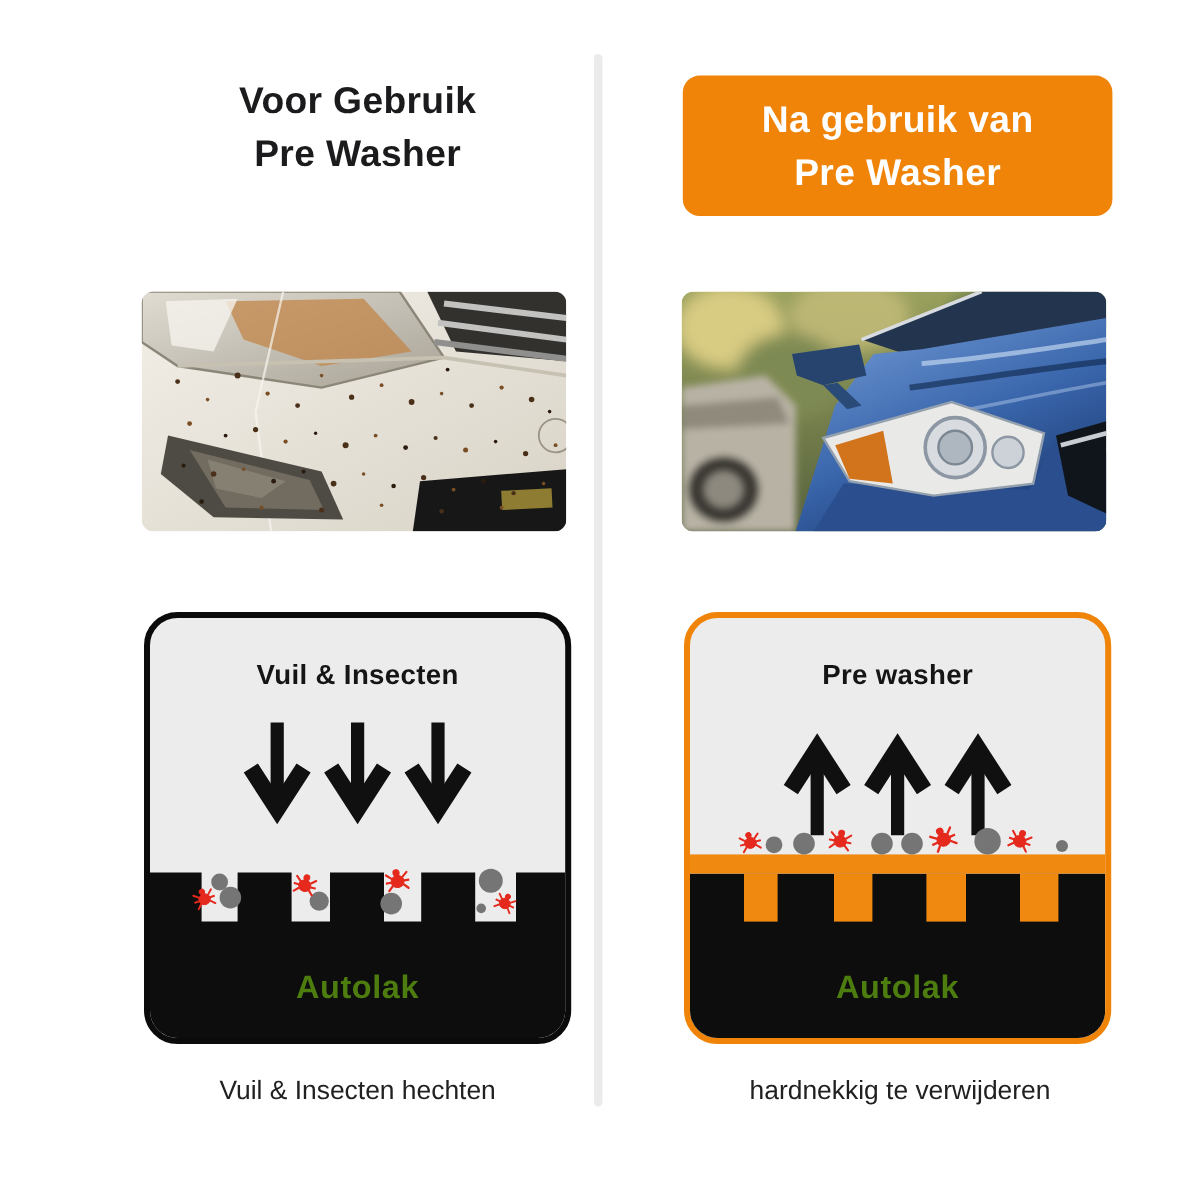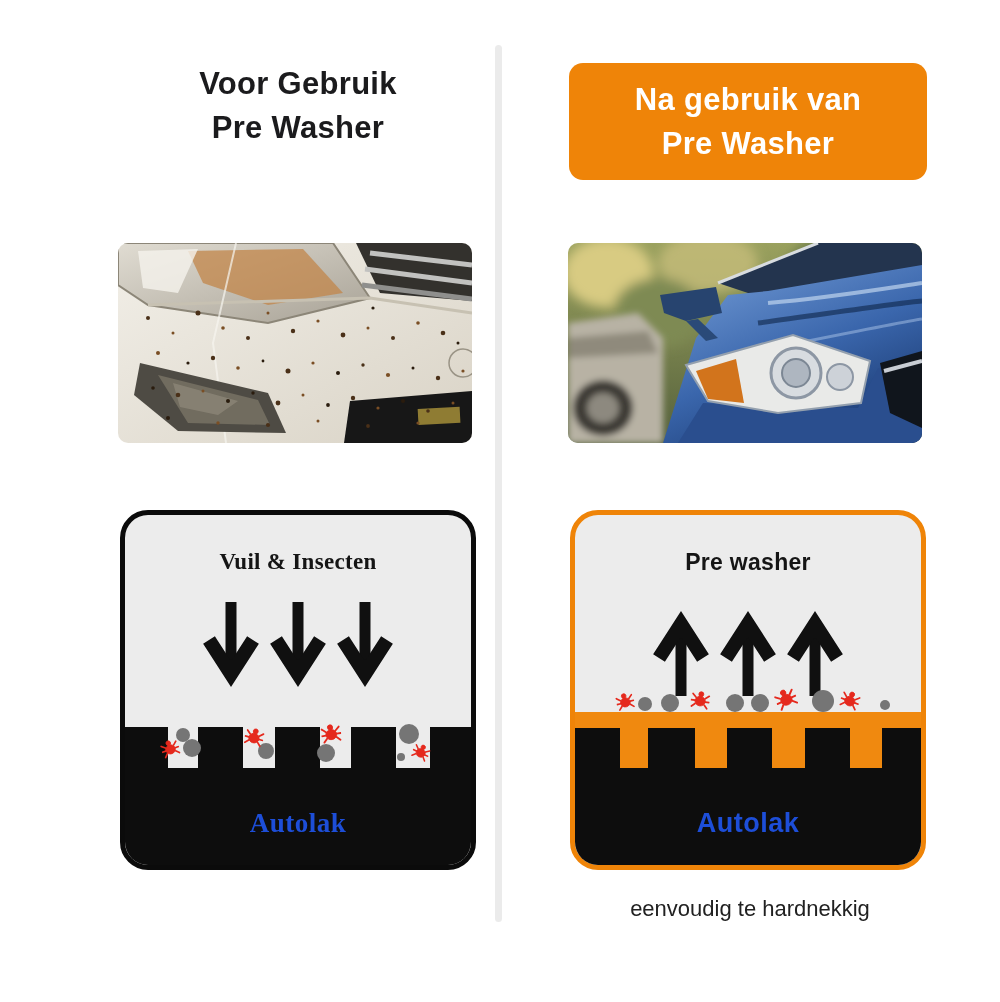--- a/index.html
+++ b/index.html
@@ -18,27 +18,27 @@
          background:#EF8408;color:#ffffff;display:flex;flex-direction:column;justify-content:center;
          text-align:center;font-size:31px;font-weight:bold;line-height:44px;letter-spacing:.3px;}
   .badge span{display:block;}
 
   .photo{position:absolute;top:243px;width:354px;height:200px;border-radius:10px;overflow:hidden;}
   .col-left .photo{left:70px;} .col-right .photo{left:68px;}
   .photo svg{display:block;width:100%;height:100%;}
 
   .box{position:absolute;top:510px;width:356px;height:360px;border-radius:28px;background:#ECECEC;
        overflow:hidden;box-sizing:border-box;border:5px solid #0B0B0B;}
-  .box-dark{left:72px;border-color:#0B0B0B;font-family:Liberation Serif, serif;}
+  .box-dark{left:72px;border-color:#0B0B0B;}
   .box-orange{left:70px;border-color:#EF8408;}
   .box-label{position:absolute;top:34px;left:0;width:100%;text-align:center;
              font-weight:bold;font-size:23px;color:#151515;letter-spacing:.3px;}
   .arrows{position:absolute;top:85px;left:0;width:346px;height:100px;}
   .layer{position:absolute;bottom:0;left:0;width:346px;display:block;}
-  .autolak{position:absolute;bottom:26px;left:0;width:100%;text-align:center;color:#1d4ed8;
+  .autolak{position:absolute;bottom:26px;left:0;width:100%;text-align:center;color:#4d7c0f;
            font-weight:bold;font-size:27px;letter-spacing:.5px;}
 
   .caption{position:absolute;top:893px;left:0;width:100%;margin:0;text-align:center;
            font-size:22px;line-height:31px;color:#212121;}
   .caption span{display:block;}
   .defs-holder{position:absolute;width:0;height:0;overflow:hidden;}
 </style>
 </head>
 <body>
 
@@ -185,20 +185,21 @@
         <use href="#bug" width="18" height="18" transform="translate(36,24) rotate(-20 9 9)"></use>
         <use href="#bug" width="19" height="19" transform="translate(120,12) rotate(15 9 9)"></use>
         <use href="#bug" width="20" height="20" transform="translate(196,8) rotate(-10 10 10)"></use>
         <use href="#bug" width="17" height="17" transform="translate(288,28) rotate(25 8 8)"></use>
       </svg>
 
       <div class="autolak">Autolak</div>
     </div>
 
     <p class="caption">
+      <span>Vuil &amp; Insecten hechten</span>
     </p>
   </section>
 
   <section class="col col-right">
 
     <div class="badge">
       <span>Na gebruik van</span>
       <span>Pre Washer</span>
     </div>
 
@@ -288,17 +289,17 @@
         <use href="#bug" width="18" height="18" transform="translate(41,7) rotate(-15 9 9)"></use>
         <use href="#bug" width="19" height="19" transform="translate(116,5) rotate(10 9 9)"></use>
         <use href="#bug" width="21" height="21" transform="translate(200,3) rotate(-25 10 10)"></use>
         <use href="#bug" width="19" height="19" transform="translate(266,5) rotate(20 9 9)"></use>
       </svg>
 
       <div class="autolak">Autolak</div>
     </div>
 
     <p class="caption">
-      <span>eenvoudig te hardnekkig</span>
+      <span>hardnekkig te verwijderen</span>
     </p>
   </section>
 
 </div>
 
 </body></html>

